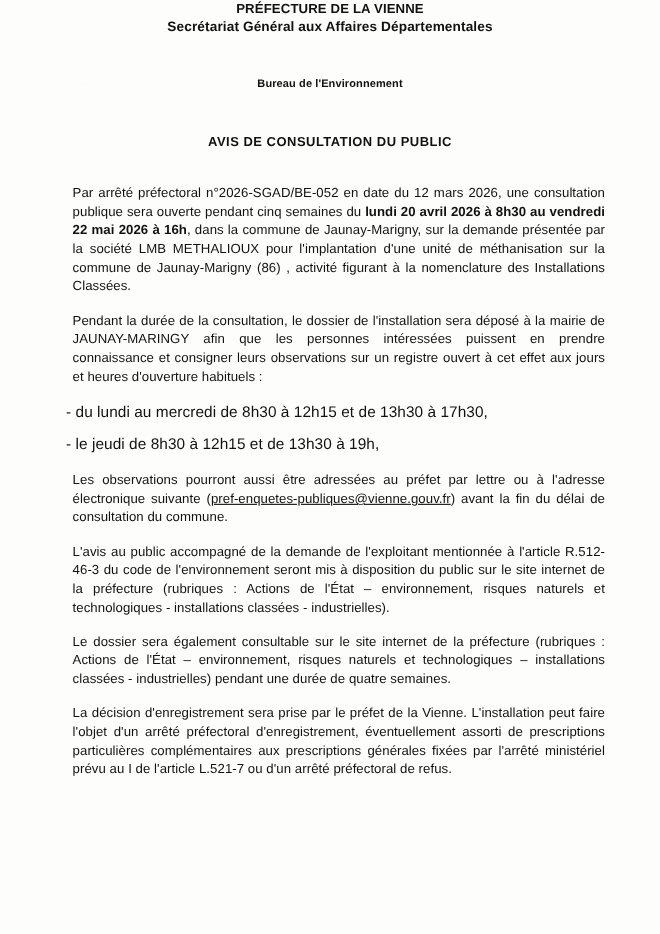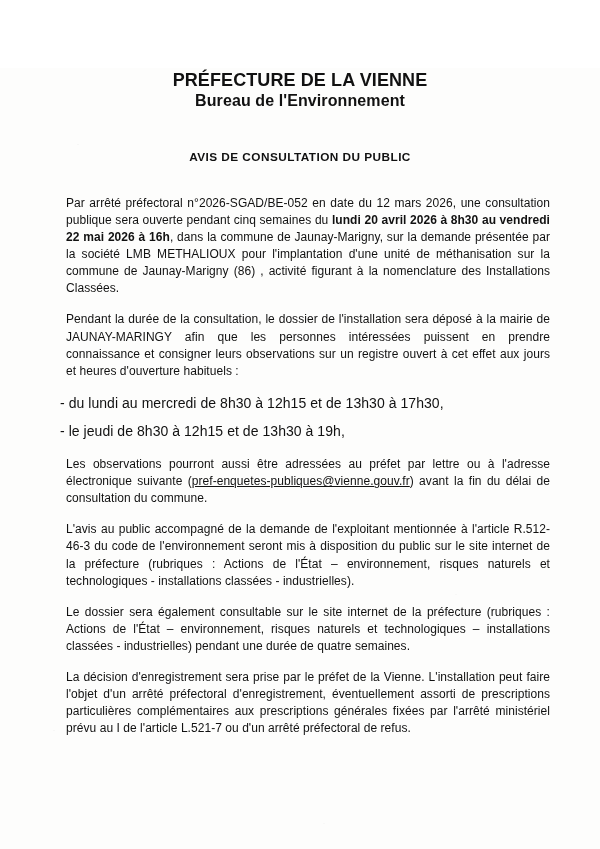--- a/index.html
+++ b/index.html
@@ -45,34 +45,34 @@
   .content {
     position: relative;
     padding: 0 50px;
   }
 
   
   .hdr-block {
     text-align: center;
   }
   .hdr-line1 {
-    margin-top: 68px;
-    font-size: 18px;
+    font-size: 12px;
     font-weight: bold;
     letter-spacing: .1px;
     line-height: 1.35;
   }
   .hdr-line2 {
     font-size: 12.4px;
     font-weight: bold;
     letter-spacing: .1px;
     line-height: 1.35;
   }
   .hdr-bureau {
-    font-size: 16px;
+    margin-top: 38px;
+    font-size: 10px;
     font-weight: bold;
     letter-spacing: .1px;
   }
   .hdr-avis {
     margin-top: 40px;
     font-size: 11.8px;
     font-weight: bold;
     letter-spacing: .45px;
   }
   .hdr-title {
@@ -130,20 +130,21 @@
 </head>
 <body>
 
 <div class="page">
   <div class="grain"></div>
 
   <div class="content">
 
     <div class="hdr-block">
       <div class="hdr-line1">PRÉFECTURE DE LA VIENNE</div>
+      <div class="hdr-line2">Secrétariat Général aux Affaires Départementales</div>
 
       <div class="hdr-bureau">Bureau de l'Environnement</div>
 
       <div class="hdr-avis">AVIS DE CONSULTATION DU PUBLIC</div>
 
     </div>
 
     <div class="body-area">
 
       <p class="para">

